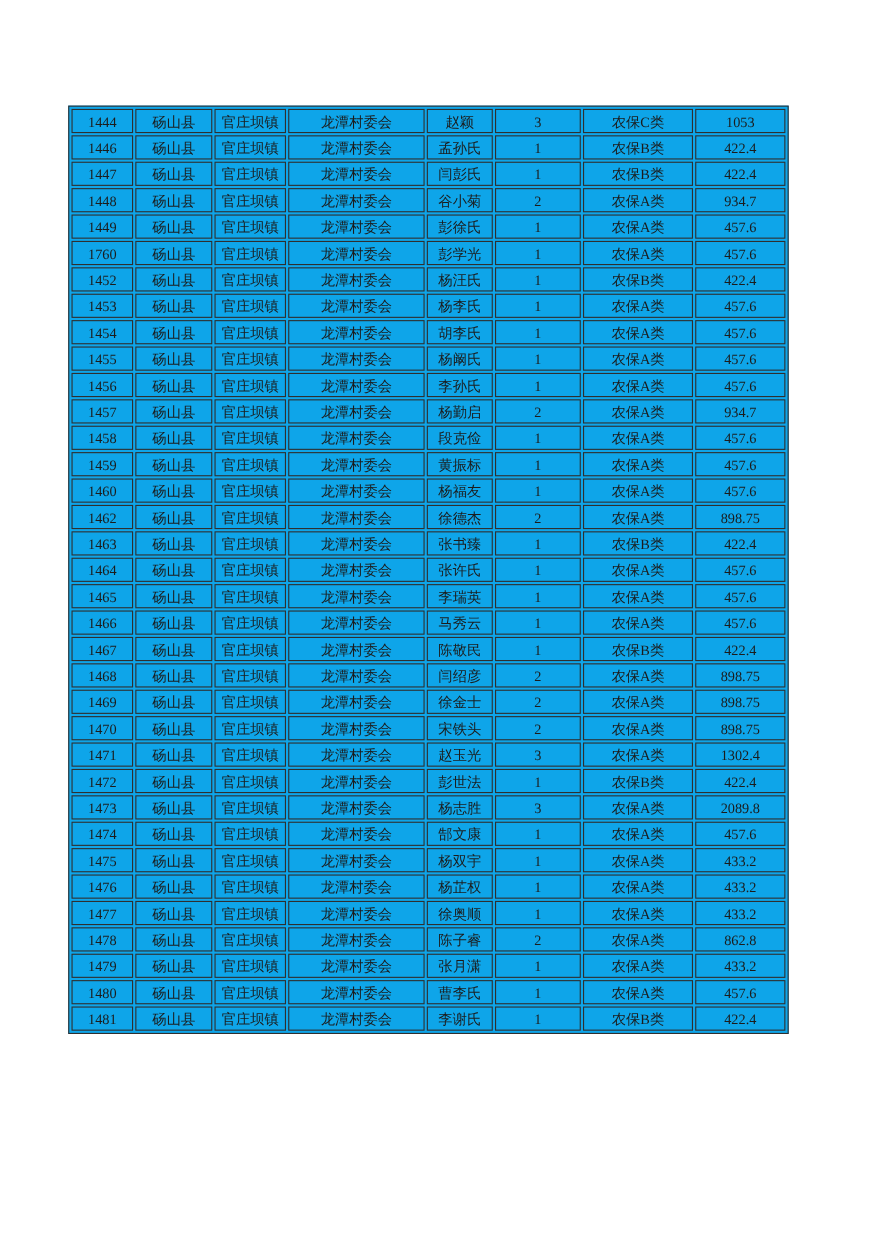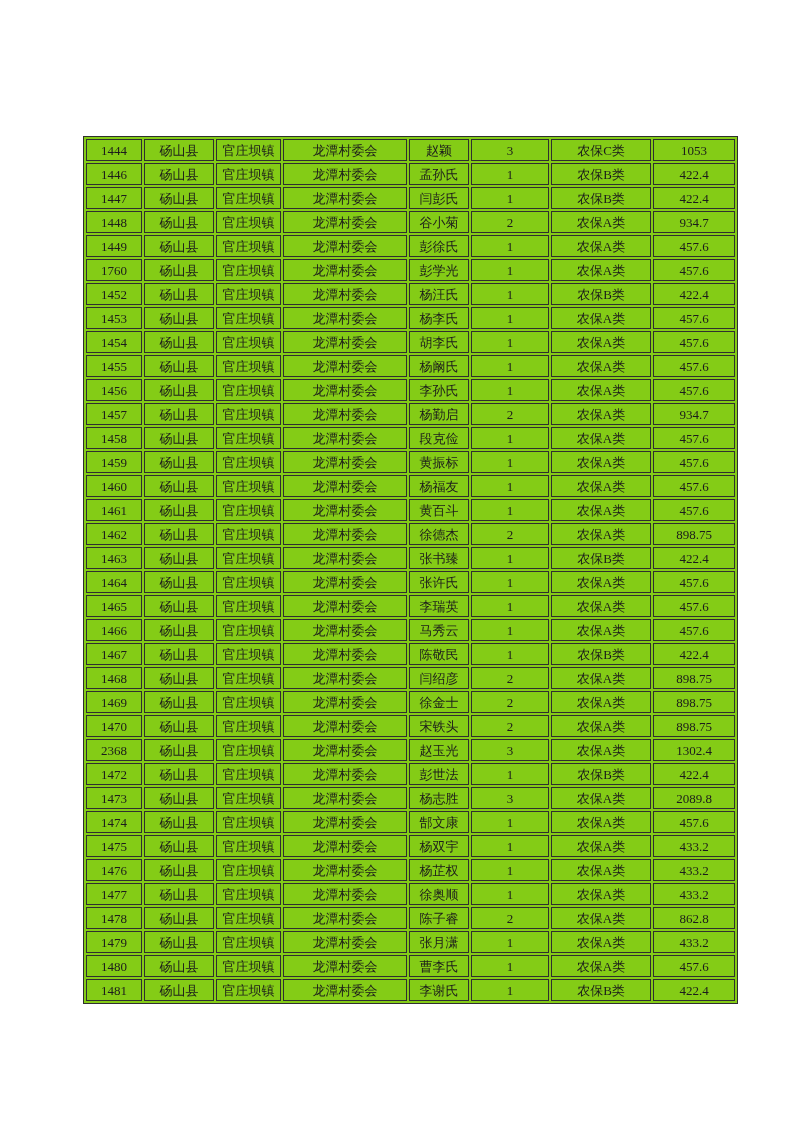--- a/index.html
+++ b/index.html
@@ -12,28 +12,27 @@
     width: 793px;
     height: 1122px;
     margin: 0 auto;
     background: #ffffff;
     overflow: hidden;
     font-family: "Liberation Serif", "DejaVu Serif", serif;
     color: #1c1c1c;
   }
   table.roster {
     position: absolute;
-    left: 83px;
+    left: 62px;
     top: 96px;
     border-collapse: separate;
     border-spacing: 2px;
     border: 1px solid #2f2f2f;
     table-layout: fixed;
-    background: #84cc16;
-    margin-top: 40px;
+    background: #0ea5e9;
   }
   table.roster td {
     box-sizing: border-box;
     border: 1px solid #2f2f2f;
     height: 22px;
     padding: 0 2px;
     text-align: center;
     vertical-align: middle;
     font-size: 13px;
     line-height: 1;
@@ -209,30 +208,20 @@
           <td>1460</td>
           <td>砀山县</td>
           <td>官庄坝镇</td>
           <td>龙潭村委会</td>
           <td>杨福友</td>
           <td>1</td>
           <td>农保A类</td>
           <td>457.6</td>
         </tr>
         <tr>
-          <td>1461</td>
-          <td>砀山县</td>
-          <td>官庄坝镇</td>
-          <td>龙潭村委会</td>
-          <td>黄百斗</td>
-          <td>1</td>
-          <td>农保A类</td>
-          <td>457.6</td>
-        </tr>
-        <tr>
           <td>1462</td>
           <td>砀山县</td>
           <td>官庄坝镇</td>
           <td>龙潭村委会</td>
           <td>徐德杰</td>
           <td>2</td>
           <td>农保A类</td>
           <td>898.75</td>
         </tr>
         <tr>
@@ -309,21 +298,21 @@
           <td>1470</td>
           <td>砀山县</td>
           <td>官庄坝镇</td>
           <td>龙潭村委会</td>
           <td>宋铁头</td>
           <td>2</td>
           <td>农保A类</td>
           <td>898.75</td>
         </tr>
         <tr>
-          <td>2368</td>
+          <td>1471</td>
           <td>砀山县</td>
           <td>官庄坝镇</td>
           <td>龙潭村委会</td>
           <td>赵玉光</td>
           <td>3</td>
           <td>农保A类</td>
           <td>1302.4</td>
         </tr>
         <tr>
           <td>1472</td>

